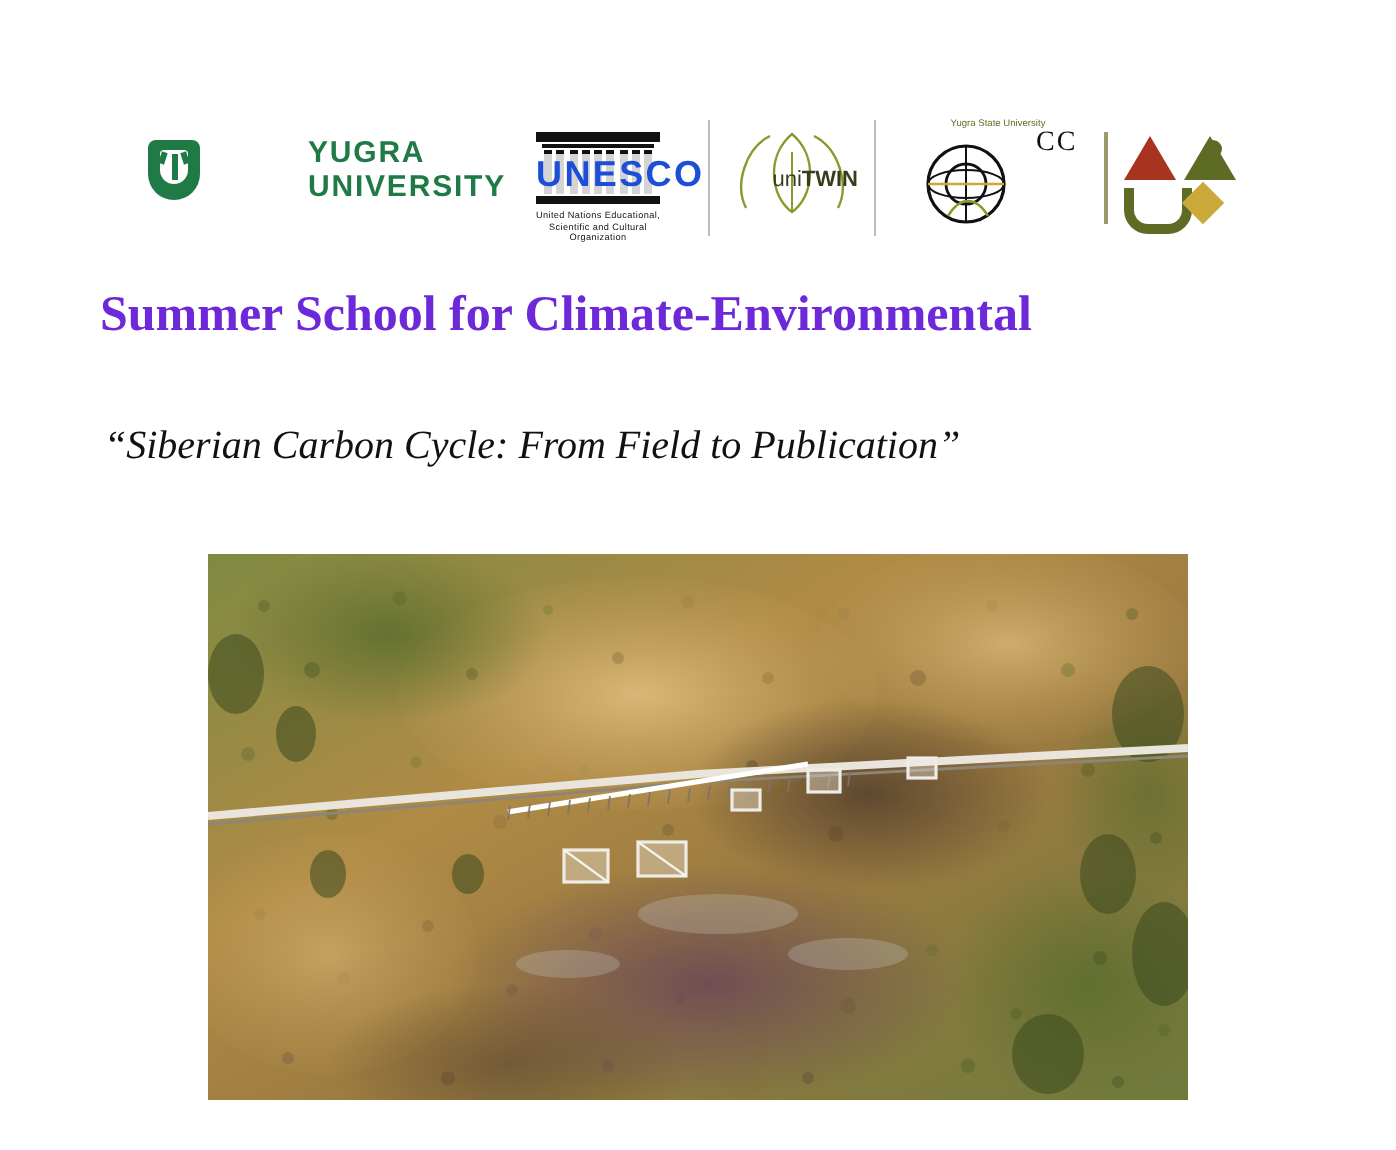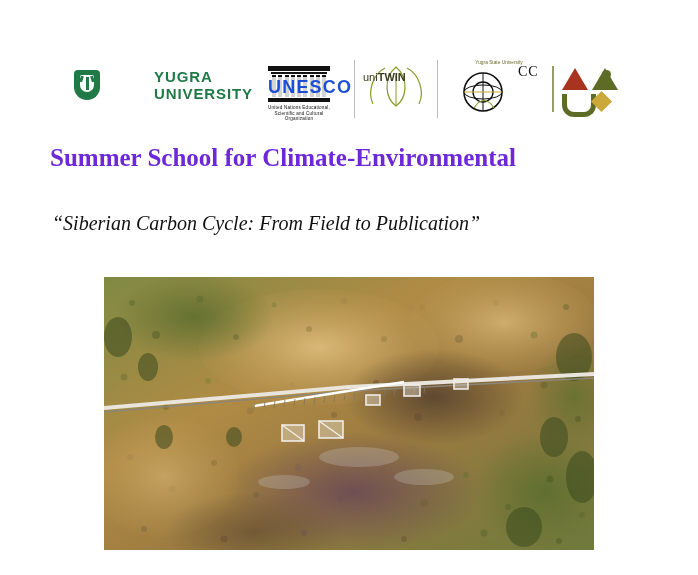--- a/index.html
+++ b/index.html
@@ -166,23 +166,23 @@
   }
 
   
   .unitwin {
     width: 66px;
     position: relative;
   }
   .unitwin svg { position: absolute; left: 0; top: 4px; }
   .unitwin-label {
     position: absolute;
-    left: 0; top: 11px;
+    left: 0; top: 24px;
     width: 66px;
-    text-align: left;
+    text-align: right;
     font-family: "Liberation Sans", sans-serif;
     font-size: 11px;
     color: #3b3b1e;
   }
   .unitwin-label b { font-weight: bold; }
 
   
   .chair {
     width: 116px;
     position: relative;

